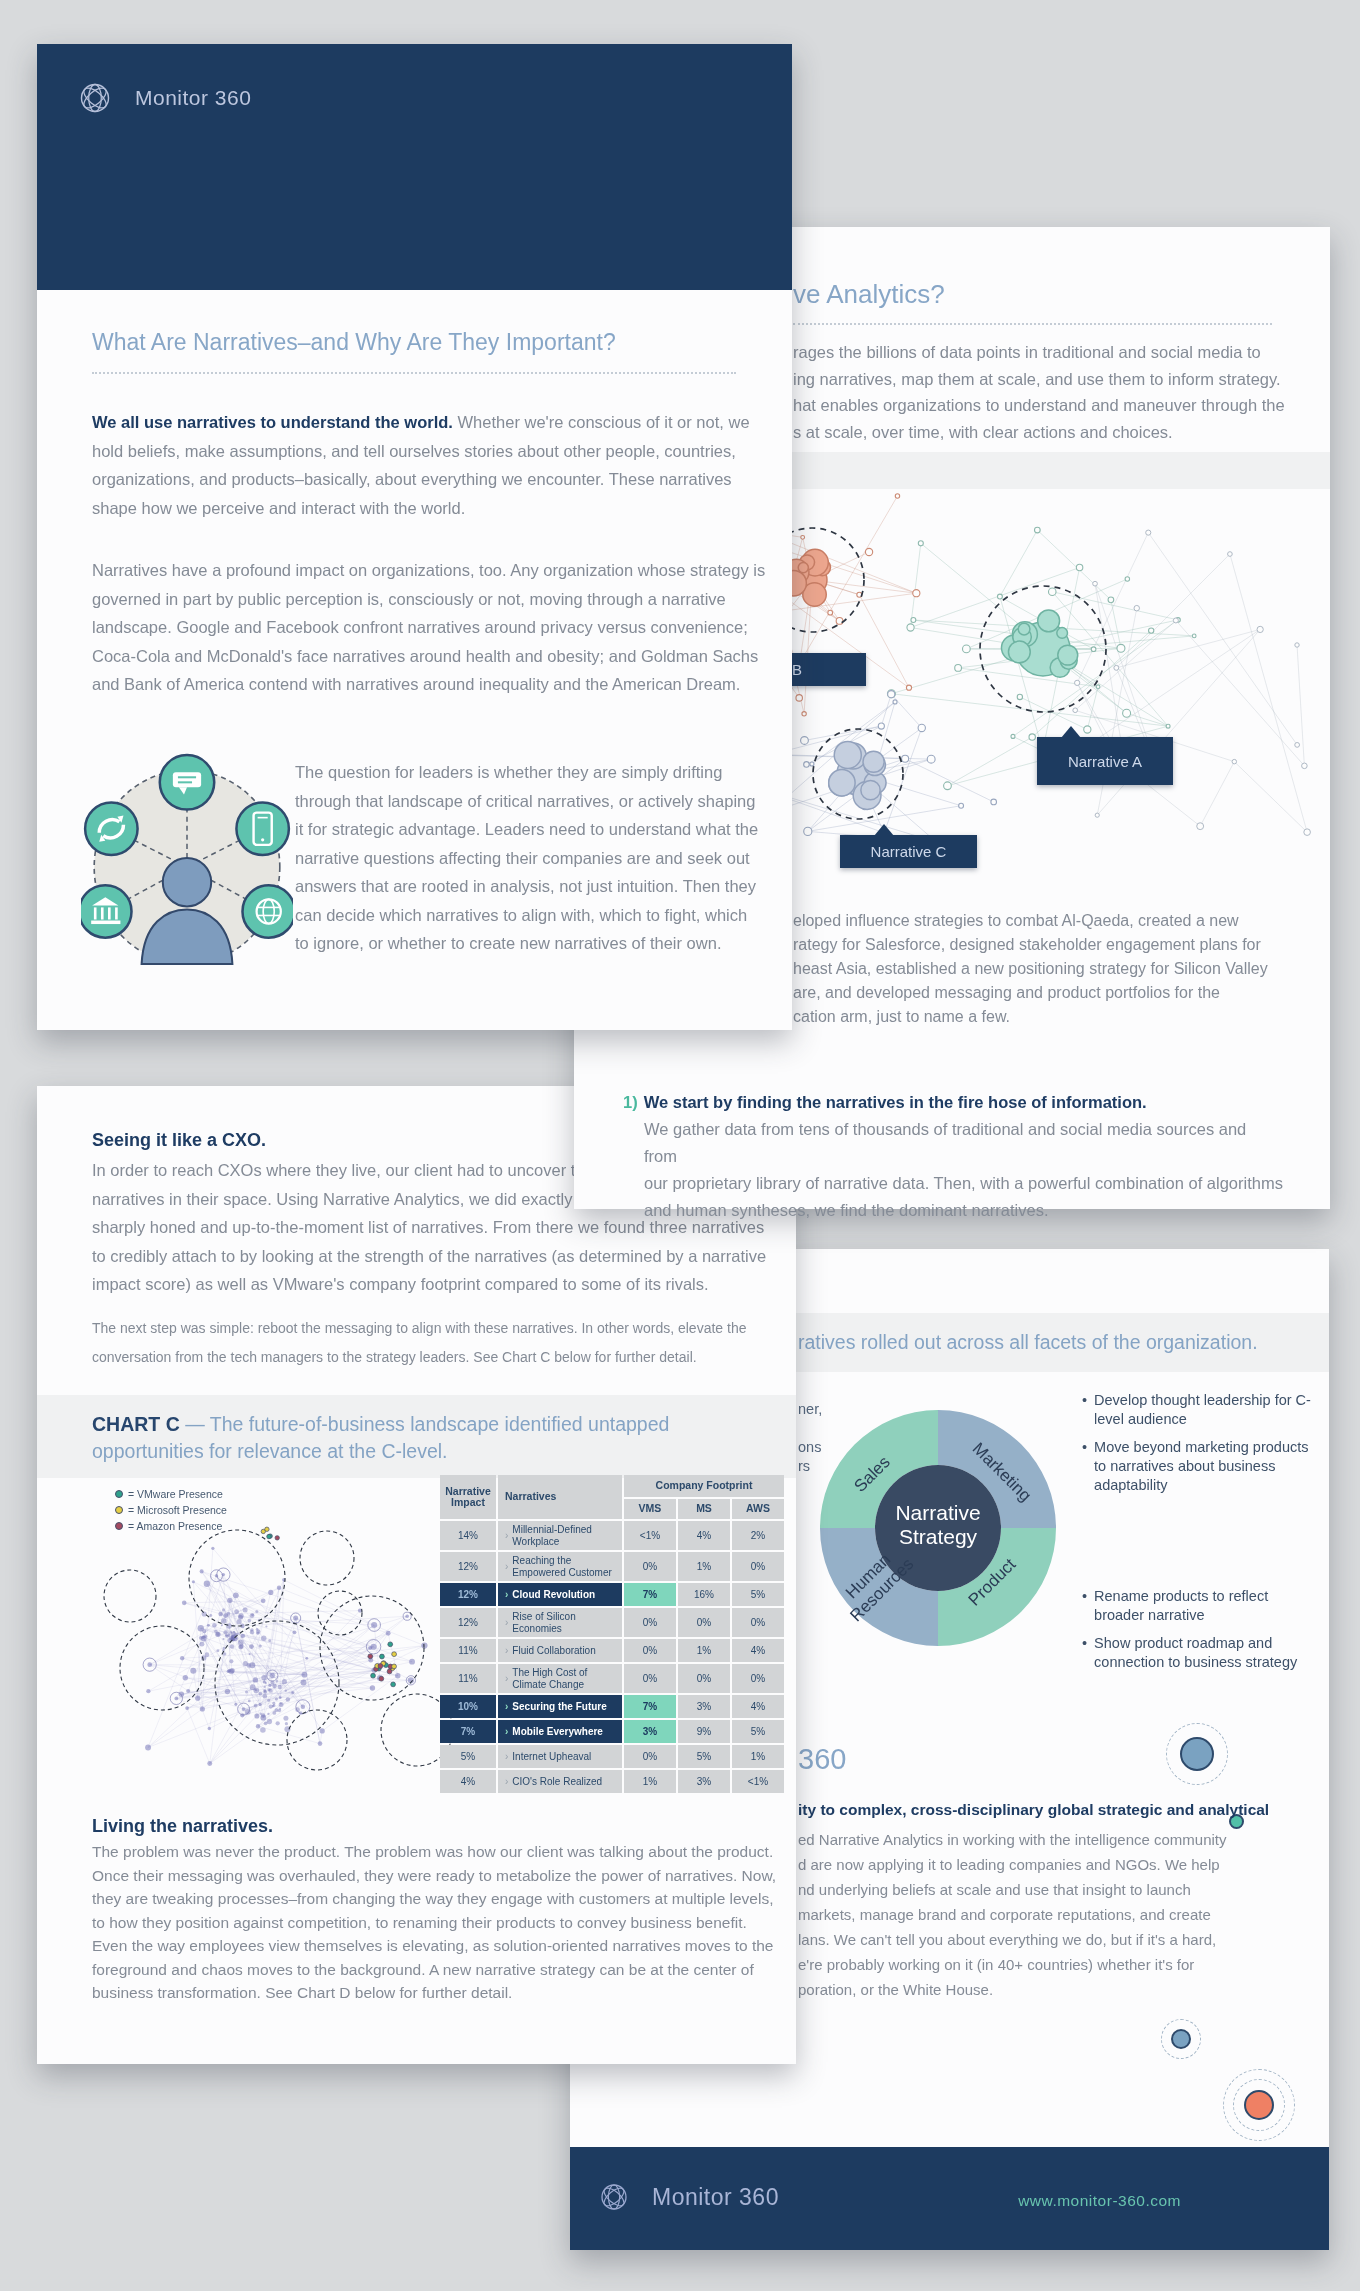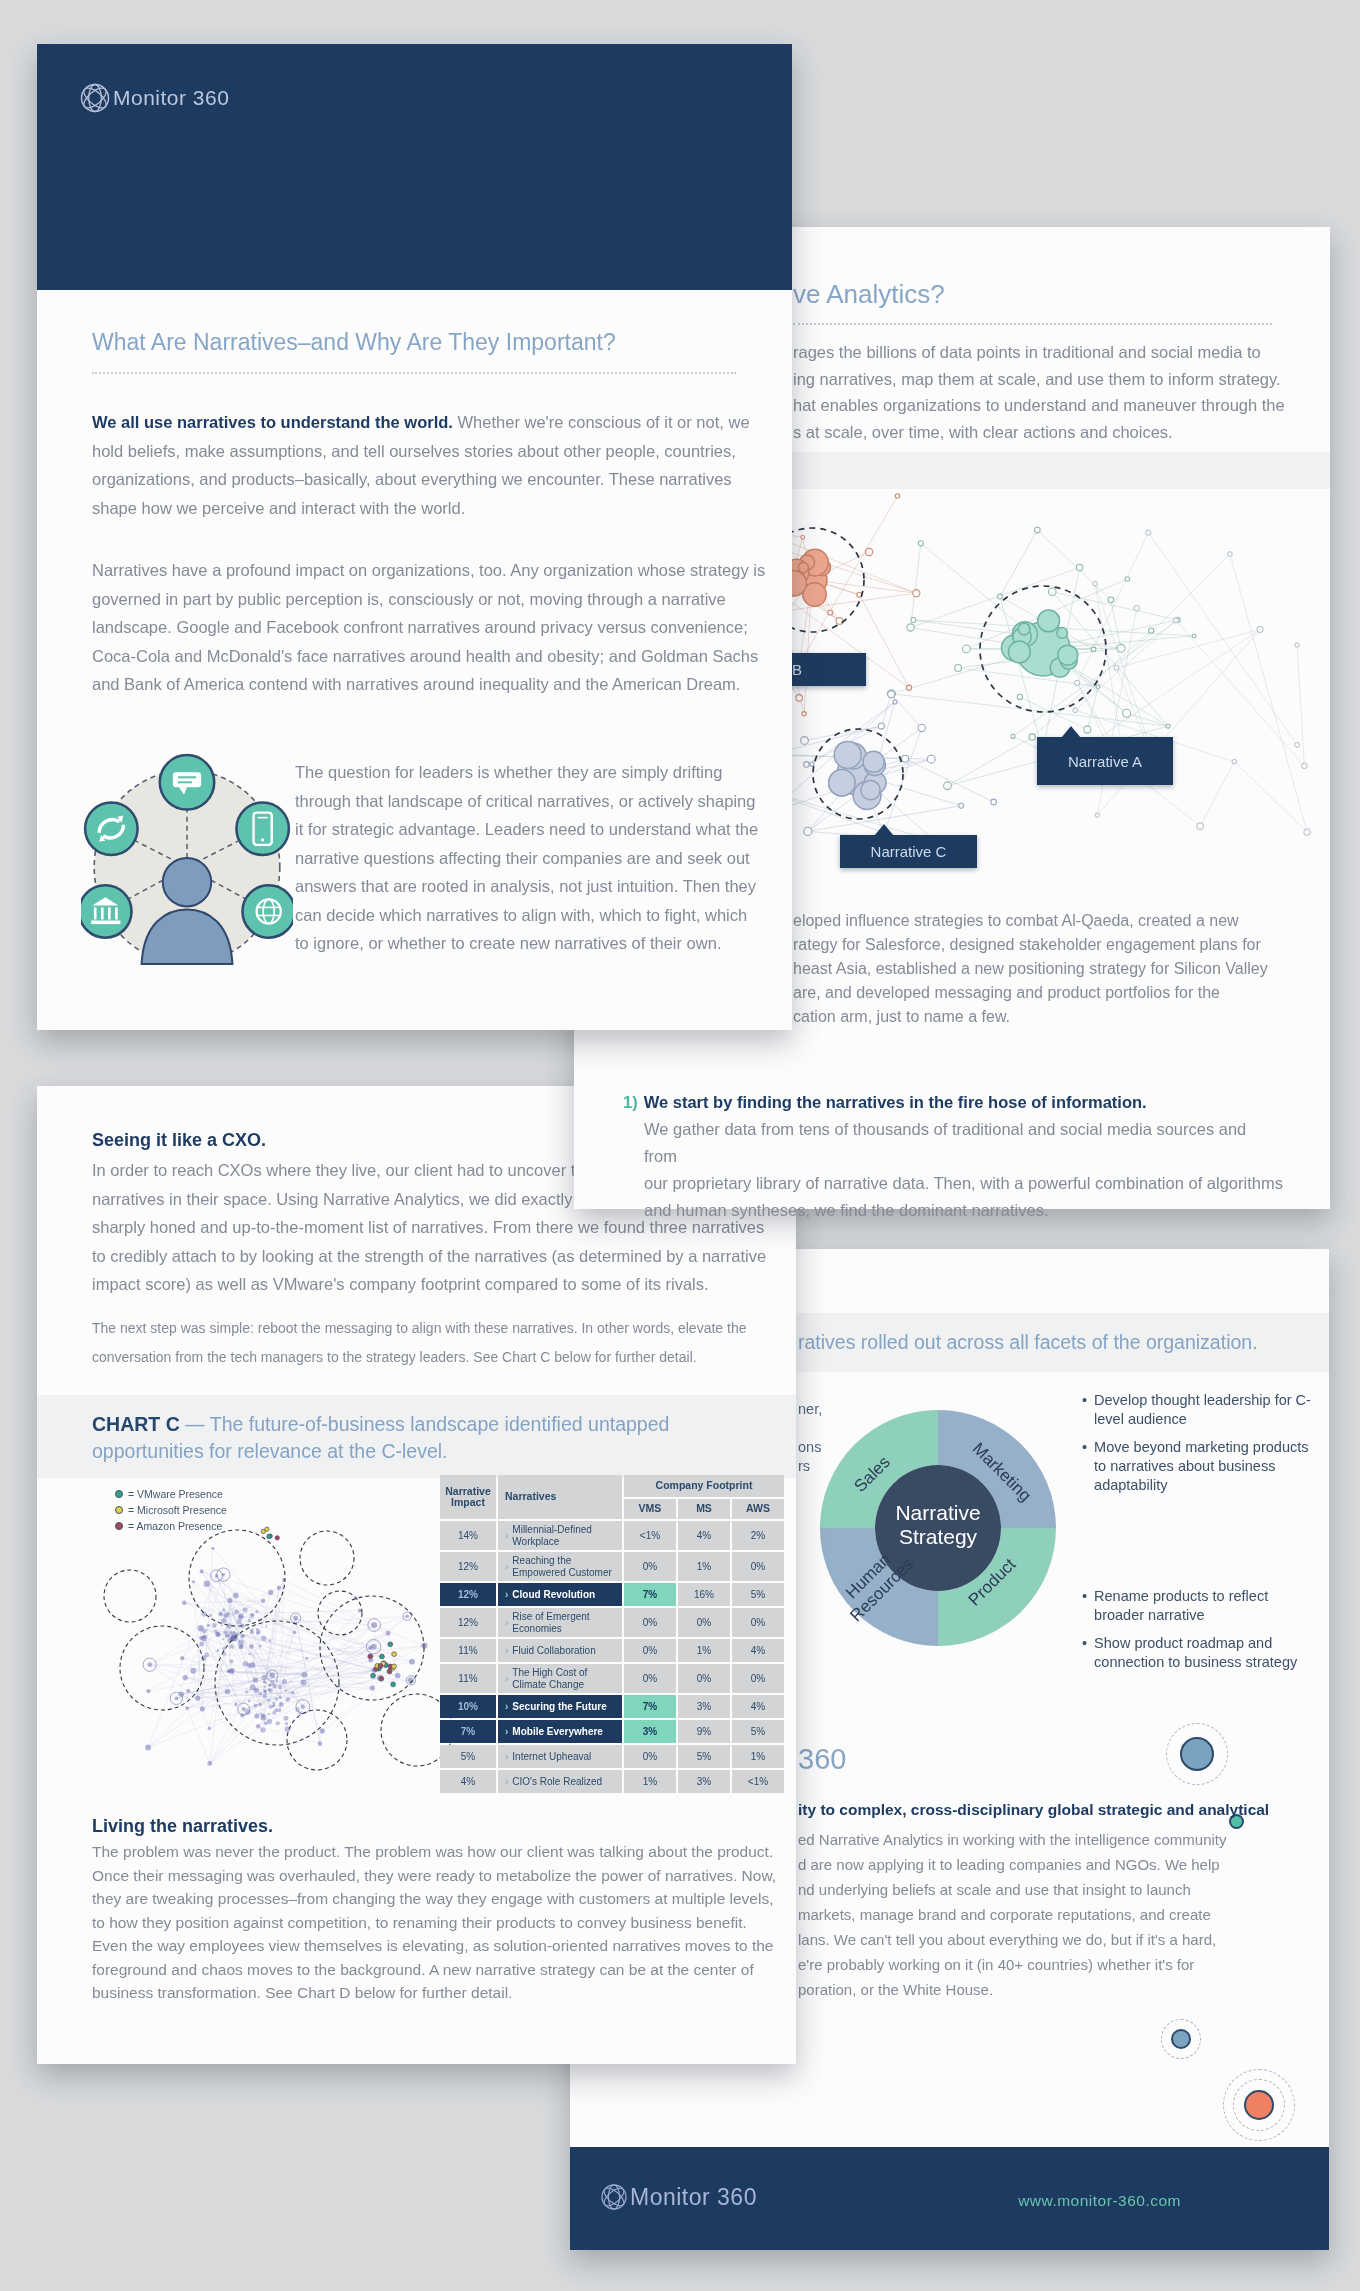--- a/index.html
+++ b/index.html
@@ -9,21 +9,21 @@
   #page1{left:37px;top:44px;width:755px;height:986px;z-index:4}
   #page2{left:574px;top:227px;width:756px;height:982px;z-index:3}
   #page3{left:37px;top:1086px;width:759px;height:978px;z-index:2}
   #page4{left:570px;top:1249px;width:759px;height:1001px;z-index:1}
   .abs{position:absolute}
   .gray{color:#848b96}
   .navy{color:#1e3c63}
   .lines{white-space:pre-line}
   
   .p1-header{position:absolute;left:0;top:0;width:100%;height:246px;background:#1d3b60}
-  .brandrow{position:absolute;left:40px;top:36px;display:flex;align-items:center;gap:0}
+  .brandrow{position:absolute;left:40px;top:36px;display:flex;align-items:center;gap:22px}
   .brandtxt{font-size:21px;color:#bcc6de;font-weight:500;letter-spacing:.5px}
   .cover-title{position:absolute;right:42px;top:102px;text-align:right;font-size:25px;font-weight:500;letter-spacing:4px;line-height:37px}
   .cover-title .t1{color:#5fc0ab}
   .cover-title .t2{color:#f4f6f8}
   .h2{font-size:23px;color:#87a6c7;font-weight:400}
   .dotline{border-bottom:2px dotted #c4ccd5}
   .body17{font-size:16.5px;line-height:28.5px}
   
   .tag{position:absolute;background:#1d3b60;color:#cdd8ea;font-size:15px;display:flex;align-items:center;box-shadow:0 2px 5px rgba(30,40,60,.35)}
   .tag .tri{position:absolute;top:-11px;width:0;height:0;border-left:10px solid transparent;border-right:10px solid transparent;border-bottom:12px solid #1d3b60}
@@ -854,21 +854,21 @@
       <div class="tc narr hl" style="min-height: 23px;">
         <span class="pf">›</span>
         <span>Cloud Revolution</span>
       </div>
       <div class="tc vmshl" style="min-height: 23px;">7%</div>
       <div class="tc " style="min-height: 23px;">16%</div>
       <div class="tc " style="min-height: 23px;">5%</div>
       <div class="tc " style="min-height: 29px;">12%</div>
       <div class="tc narr" style="min-height: 29px;">
         <span class="pf">›</span>
-        <span>Rise of Emergent Economies</span>
+        <span>Rise of Silicon Economies</span>
       </div>
       <div class="tc " style="min-height: 29px;">0%</div>
       <div class="tc " style="min-height: 29px;">0%</div>
       <div class="tc " style="min-height: 29px;">0%</div>
       <div class="tc " style="min-height: 23px;">11%</div>
       <div class="tc narr" style="min-height: 23px;">
         <span class="pf">›</span>
         <span>Fluid Collaboration</span>
       </div>
       <div class="tc " style="min-height: 23px;">0%</div>

